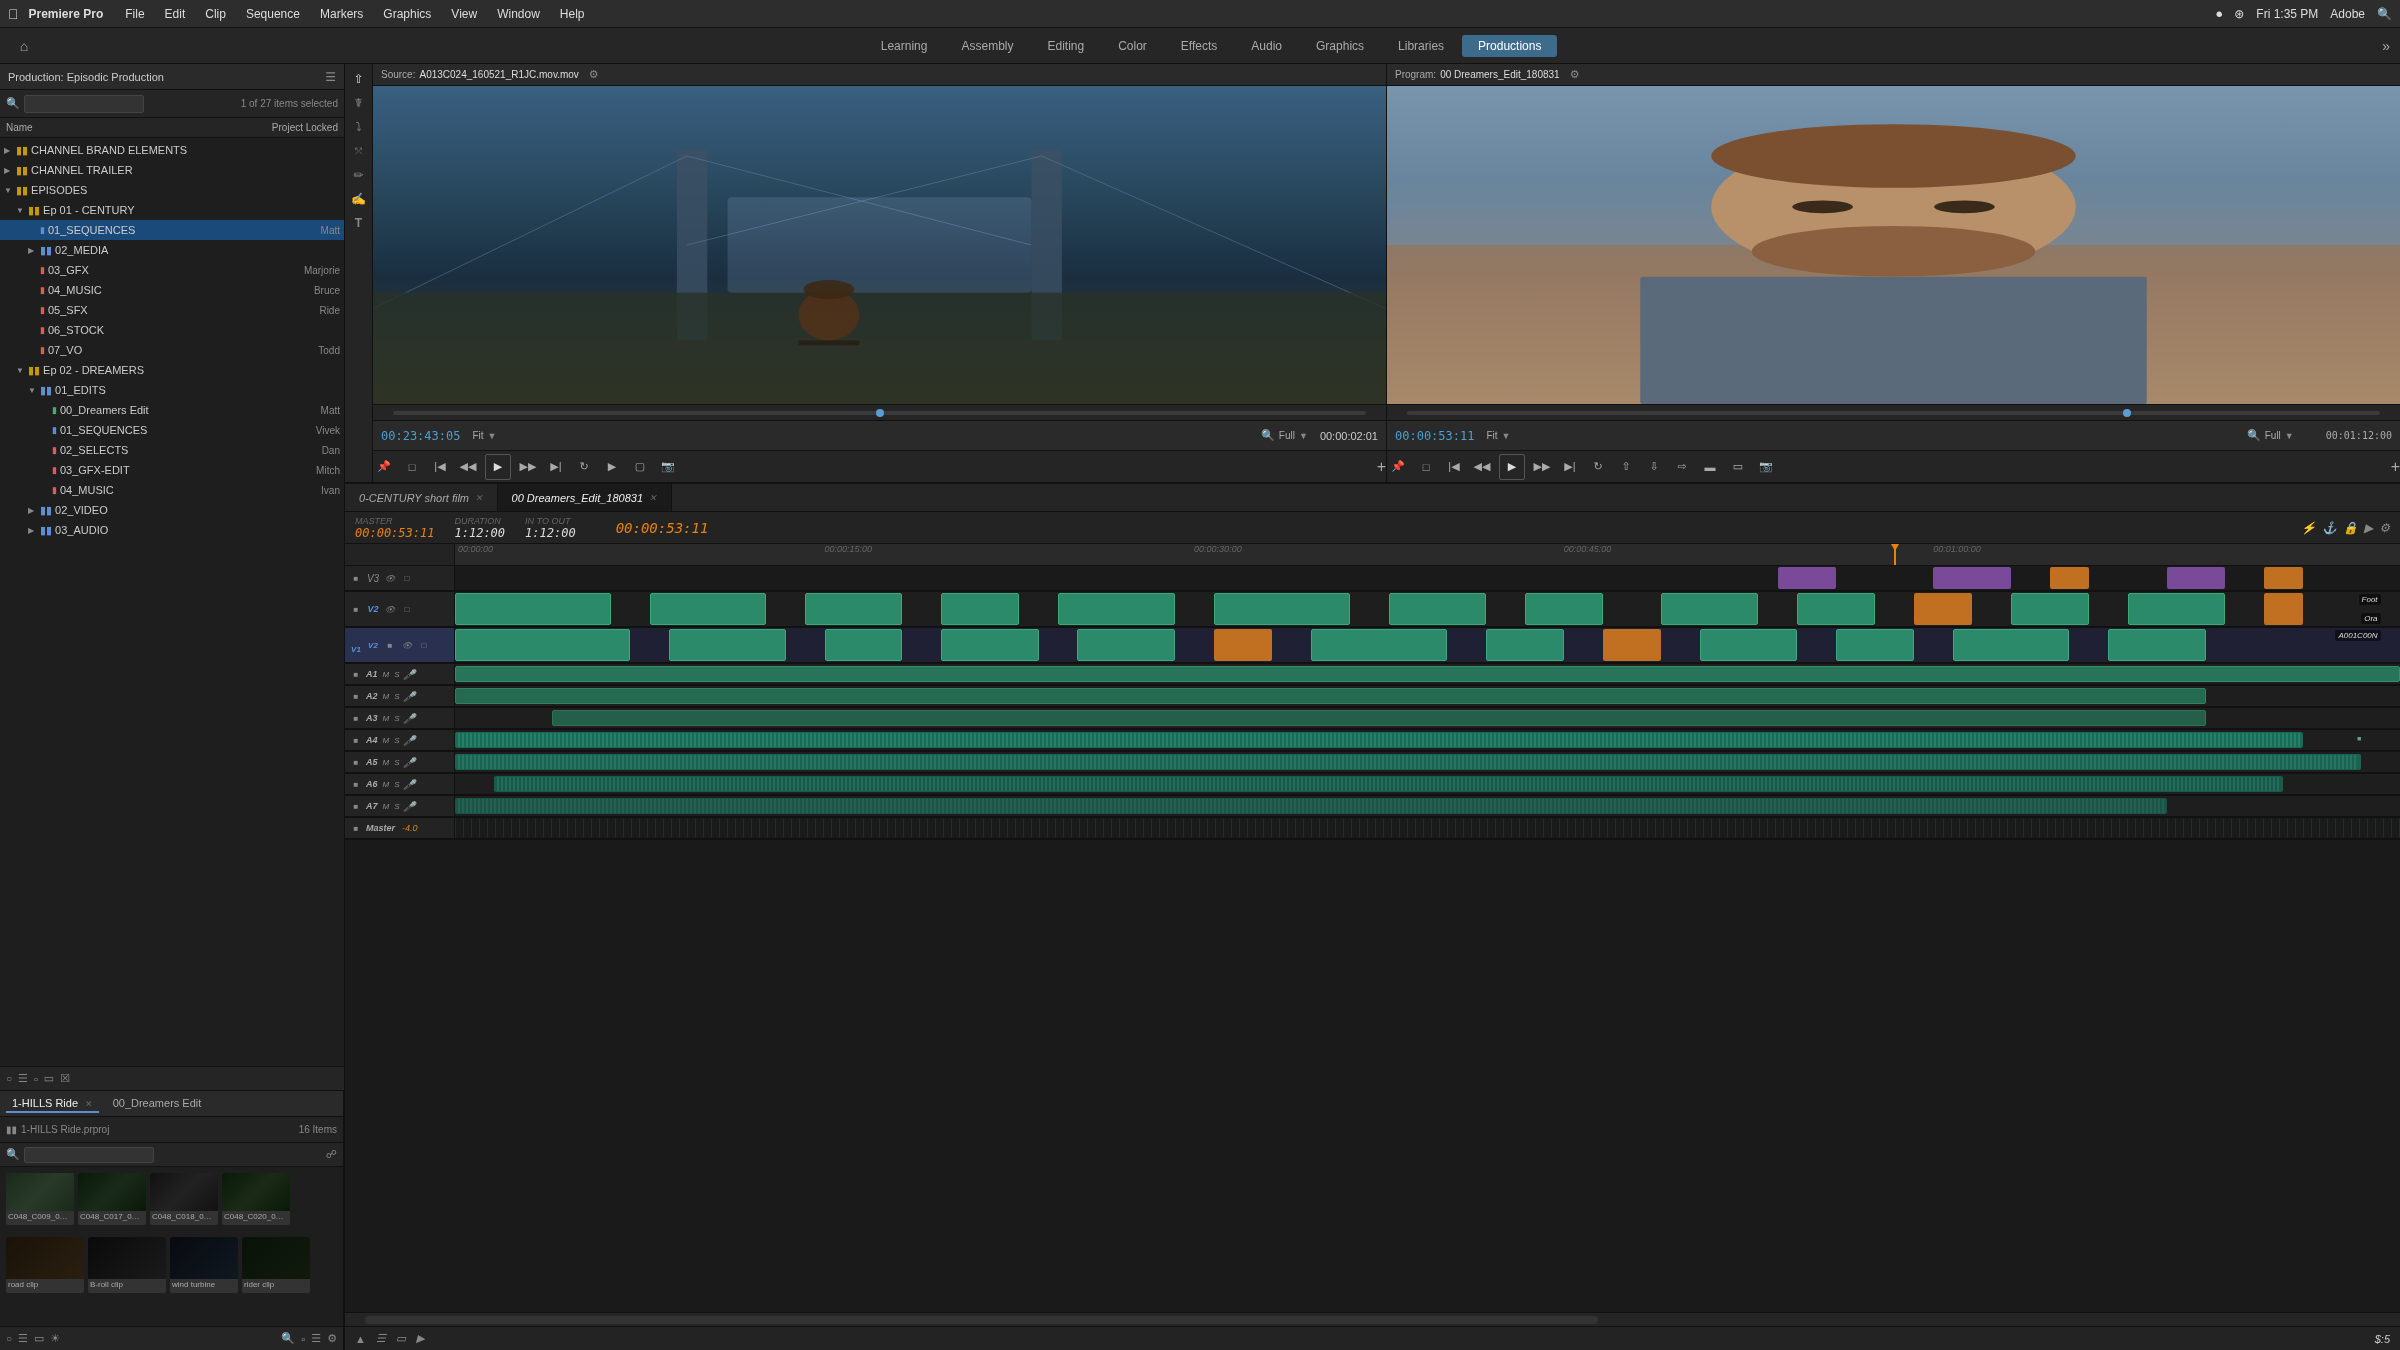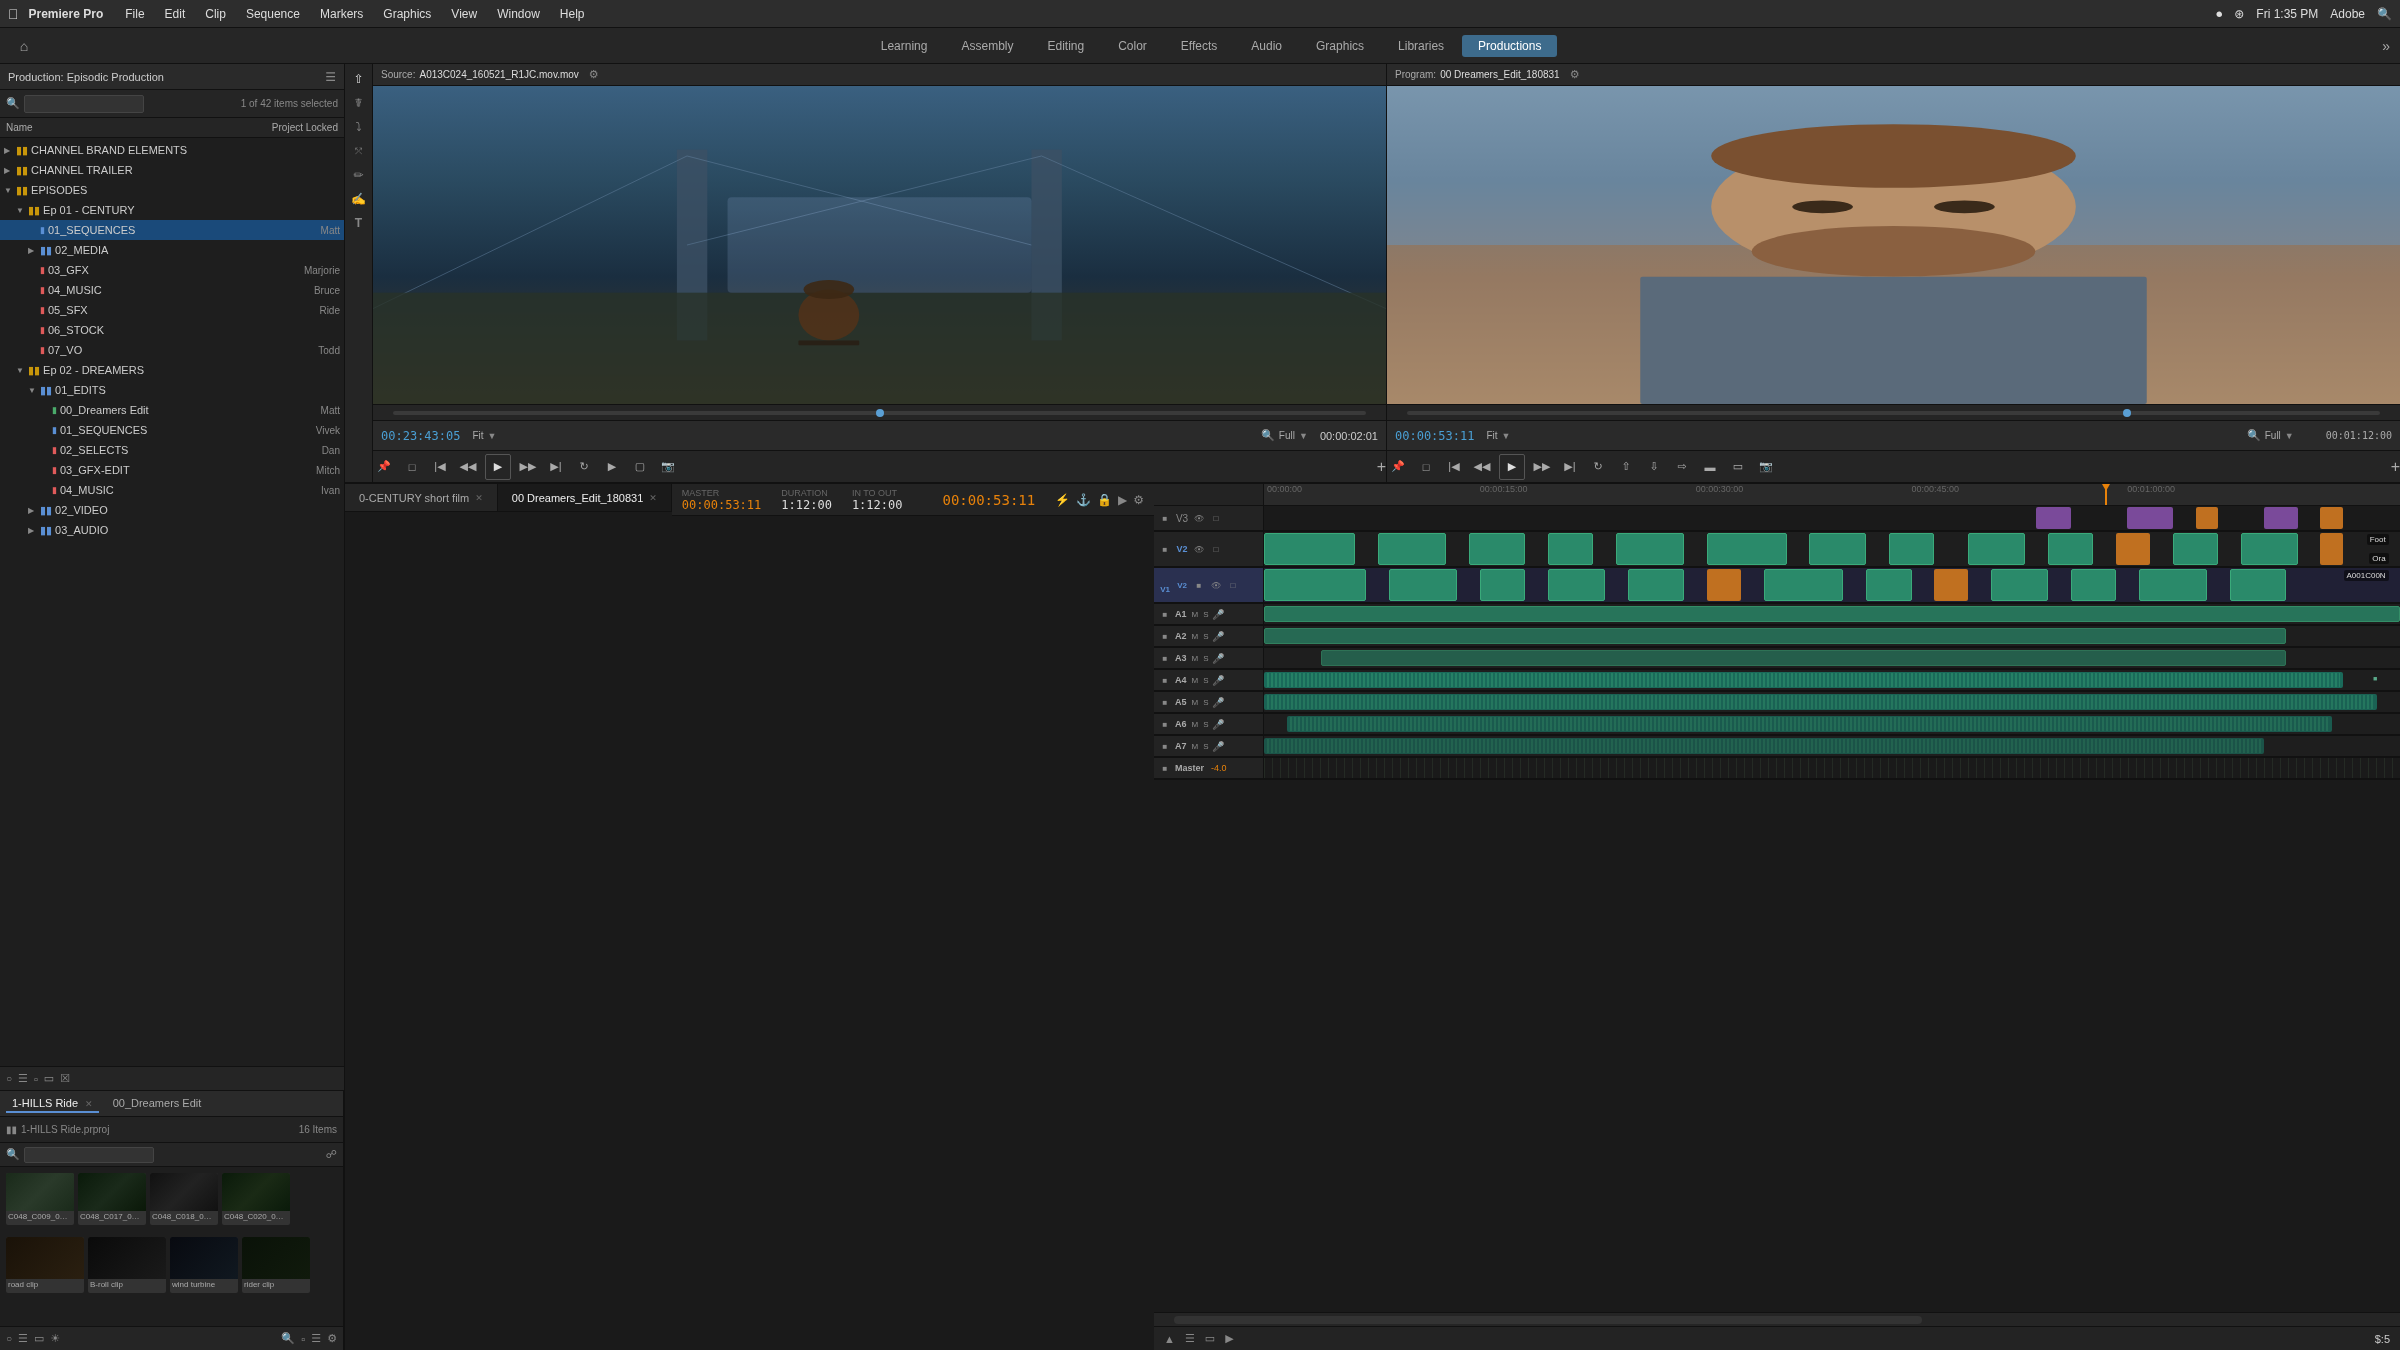--- a/index.html
+++ b/index.html
@@ -434,22 +434,23 @@
     .transport-bar .add-btn {
       margin-left: auto;
       color: #aaa;
       font-size: 16px;
     }
 
     
     .timeline-section {
       flex: 1;
       display: flex;
-      flex-direction: row;
+      flex-direction: column;
       background: #1a1a1a;
+      font-style: italic;
     }
 
     .timeline-tabs-bar {
       height: 28px;
       background: #252525;
       display: flex;
       align-items: center;
       border-bottom: 1px solid #111;
       padding: 0;
     }
@@ -697,21 +698,21 @@
   <div class="left-section">
 
     <div class="left-panel" style="flex:1;">
       <div class="panel-header">
         <span style="font-size:11px;color:#ccc;">Production: Episodic Production</span>
         <span class="menu-icon">☰</span>
       </div>
       <div class="project-toolbar">
         <span style="color:#888;font-size:11px;">🔍</span>
         <input type="text" placeholder="" style="">
-        <span class="item-count">1 of 42 items selected</span>
+        <span class="item-count">1 of 27 items selected</span>
       </div>
       <div class="project-columns">
         <span class="col-name">Name</span>
         <span class="col-locked">Project Locked</span>
       </div>
       <div class="project-tree">
 
         <div class="tree-item" style="padding-left:4px;">
           <span class="chevron">▶</span>
           <span style="color:#c8960a;margin-right:3px;">▮▮</span>

